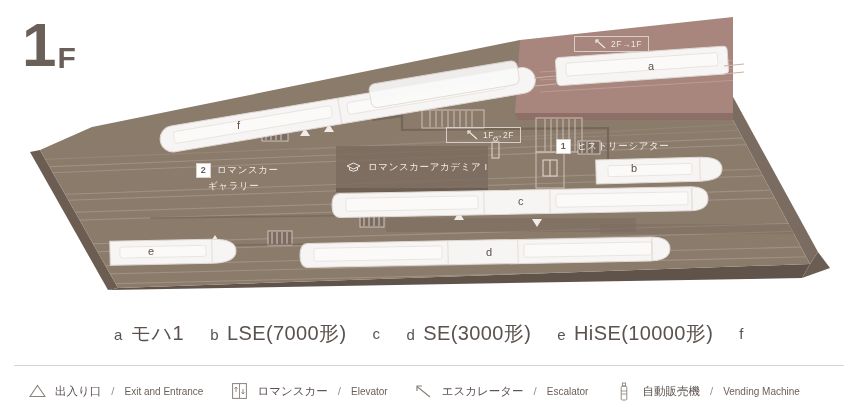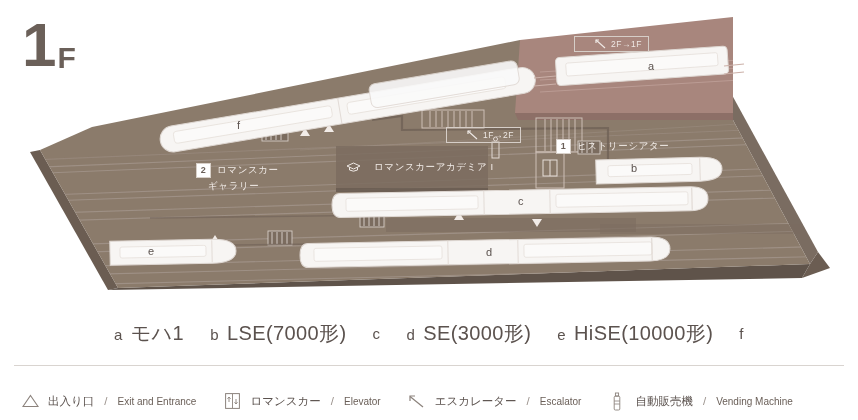--- a/index.html
+++ b/index.html
@@ -83,22 +83,22 @@
   #car-list .car-key{font-size:15px;}
   #car-list .car-name{font-size:20px;}
 
   #divider{
     position:absolute;left:14px;top:365px;width:830px;height:1px;
     background:#d9d4d0;
   }
 
   
   #icon-legend{
-    position:absolute;left:20px;top:381px;width:830px;height:30px;
-    display:flex;align-items:flex-end;
+    position:absolute;left:27px;top:381px;width:830px;height:30px;
+    display:flex;align-items:flex-start;
     gap:26px;
     font-size:11.5px;
     color:#6b6059;
   }
   #icon-legend .leg{display:flex;align-items:center;gap:8px;white-space:nowrap;}
   #icon-legend .leg .glyph{
     width:20px;height:20px;display:flex;align-items:center;justify-content:center;flex:0 0 20px;
   }
   #icon-legend .leg .jp{font-size:11.5px;color:#5b524e;}
   #icon-legend .leg .sep{color:#9a918b;margin:0 2px;}
@@ -326,21 +326,21 @@
       <polyline points="1,4 1,1 4,1" fill="none" stroke="#efe9e5" stroke-width="1.2"></polyline>
     </svg>
     <span>1F→2F</span>
   </div>
 
   <div class="map-label" style="left:196px;top:162px;line-height:15px;">
     <span class="num-chip">2</span><span>ロマンスカー</span><br>
     <span style="margin-left:12px;">ギャラリー</span>
   </div>
 
-  <div class="map-label" style="left:346px;top:161px;display:flex;align-items:center;gap:13px;justify-content:flex-end;">
+  <div class="map-label" style="left:346px;top:161px;display:flex;align-items:center;gap:7px;justify-content:flex-end;">
     <svg width="15" height="11" viewBox="0 0 15 11">
       <path d="M1 4 L7.5 1 L14 4 L7.5 7 Z" fill="none" stroke="#efe9e5" stroke-width="1"></path>
       <path d="M3.5 5.2 L3.5 8 Q7.5 10.4 11.5 8 L11.5 5.2" fill="none" stroke="#efe9e5" stroke-width="1"></path>
     </svg>
     <span>ロマンスカーアカデミア I</span>
   </div>
 
   <div class="train-letter" style="left:648px;top:60px;">a</div>
   <div class="train-letter" style="left:631px;top:162px;">b</div>
   <div class="train-letter" style="left:518px;top:195px;">c</div>

